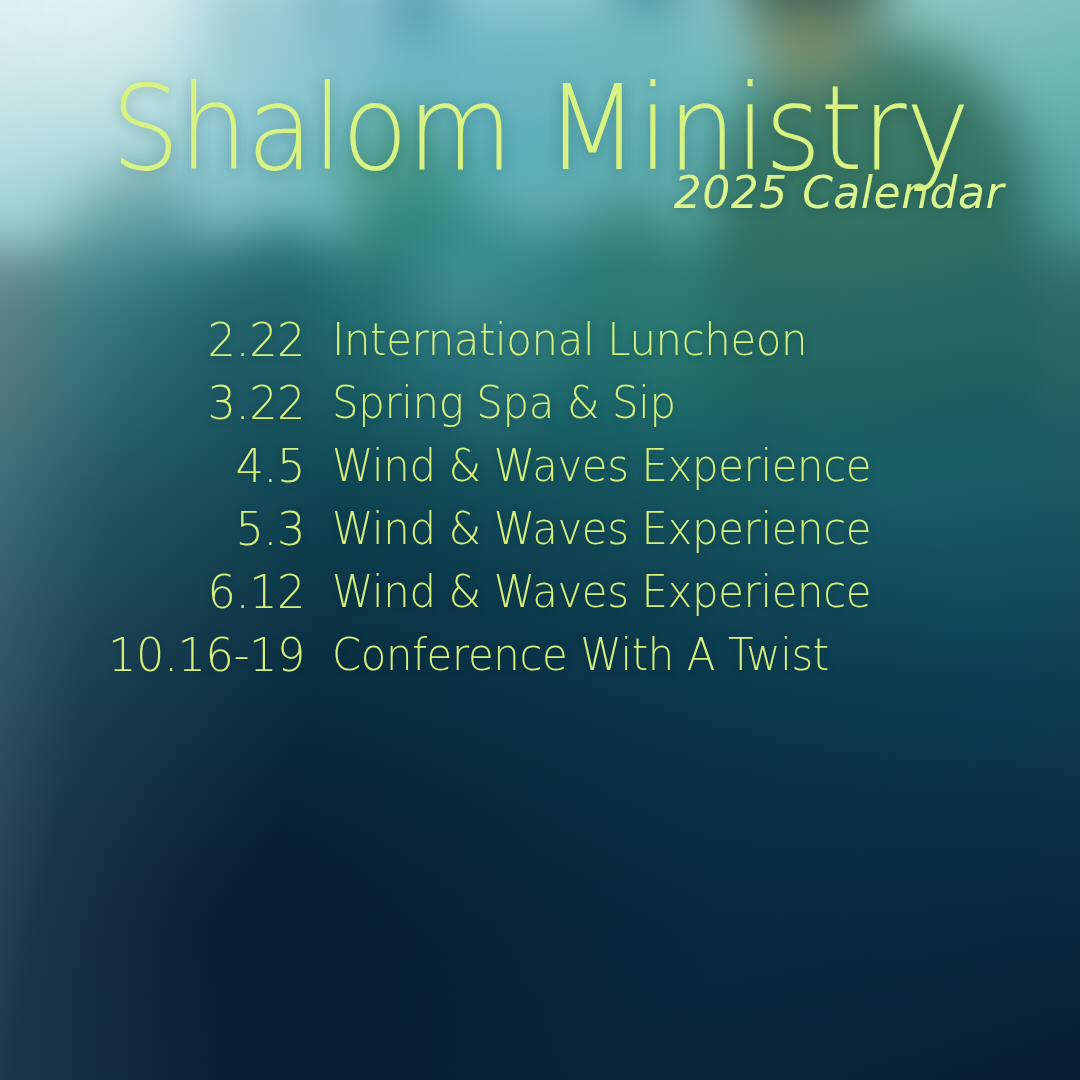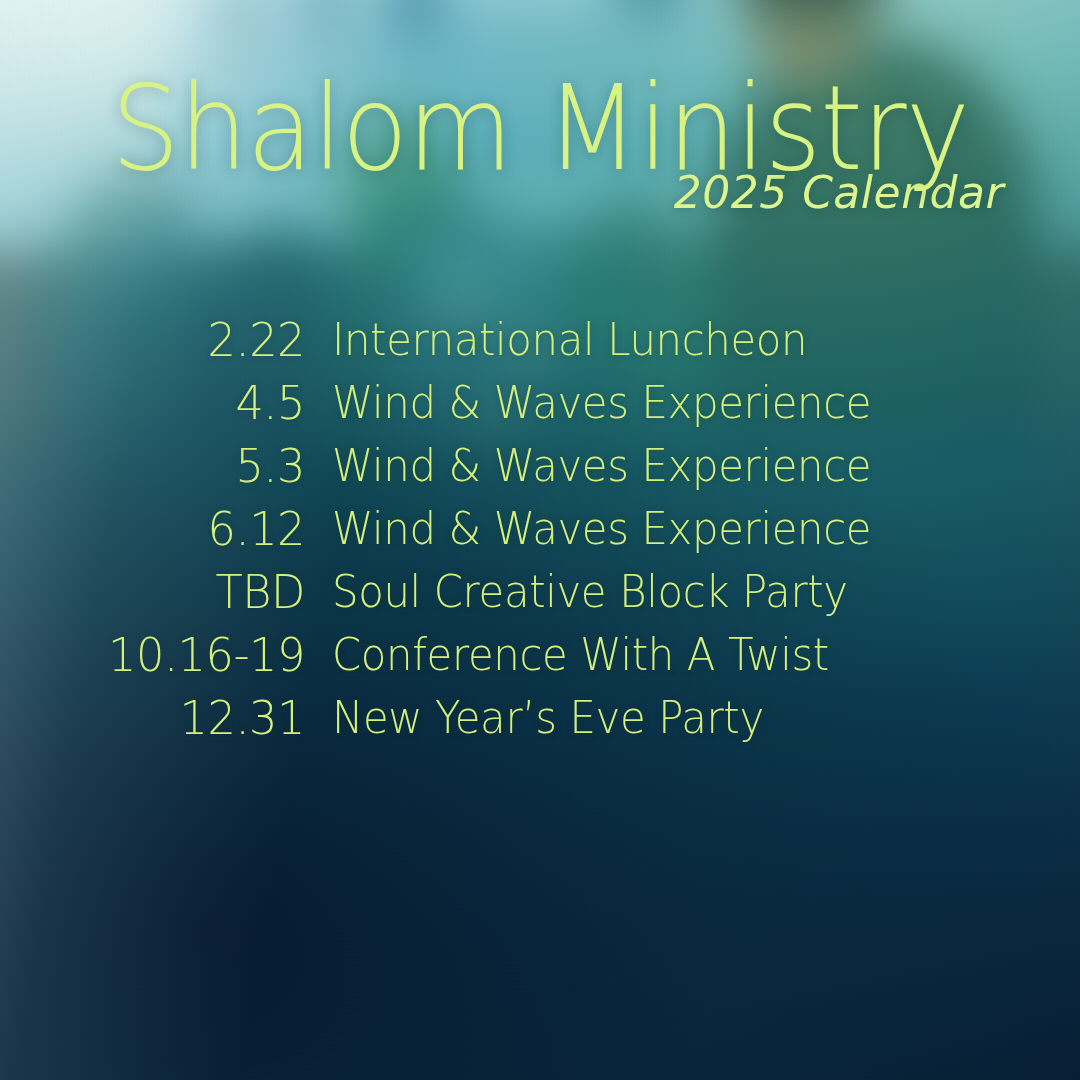--- a/index.html
+++ b/index.html
@@ -248,49 +248,45 @@
       <span class="subtitle">2025 Calendar</span>
     </div>
 
     <div class="schedule">
 
       <div class="row">
         <span class="date">2.22</span>
         <span class="event">International Luncheon</span>
       </div>
 
+      <div class="row">
+        <span class="date">3.22</span>
+        <span class="event">Spring Spa &amp; Sip</span>
+      </div>
 
       <div class="row">
         <span class="date">4.5</span>
         <span class="event">Wind &amp; Waves Experience</span>
       </div>
 
       <div class="row">
         <span class="date">5.3</span>
         <span class="event">Wind &amp; Waves Experience</span>
       </div>
 
       <div class="row">
         <span class="date">6.12</span>
         <span class="event">Wind &amp; Waves Experience</span>
       </div>
 
 
-      <div class="row">
-        <span class="date">TBD</span>
-        <span class="event">Soul Creative Block Party</span>
-      </div>
 
 
       <div class="row wide">
         <span class="date">10.16-19</span>
         <span class="event">Conference With A Twist</span>
       </div>
 
 
-      <div class="row">
-        <span class="date">12.31</span>
-        <span class="event">New Year’s Eve Party</span>
-      </div>
 
     </div>
   </div>
 </div>
 
 </body></html>

